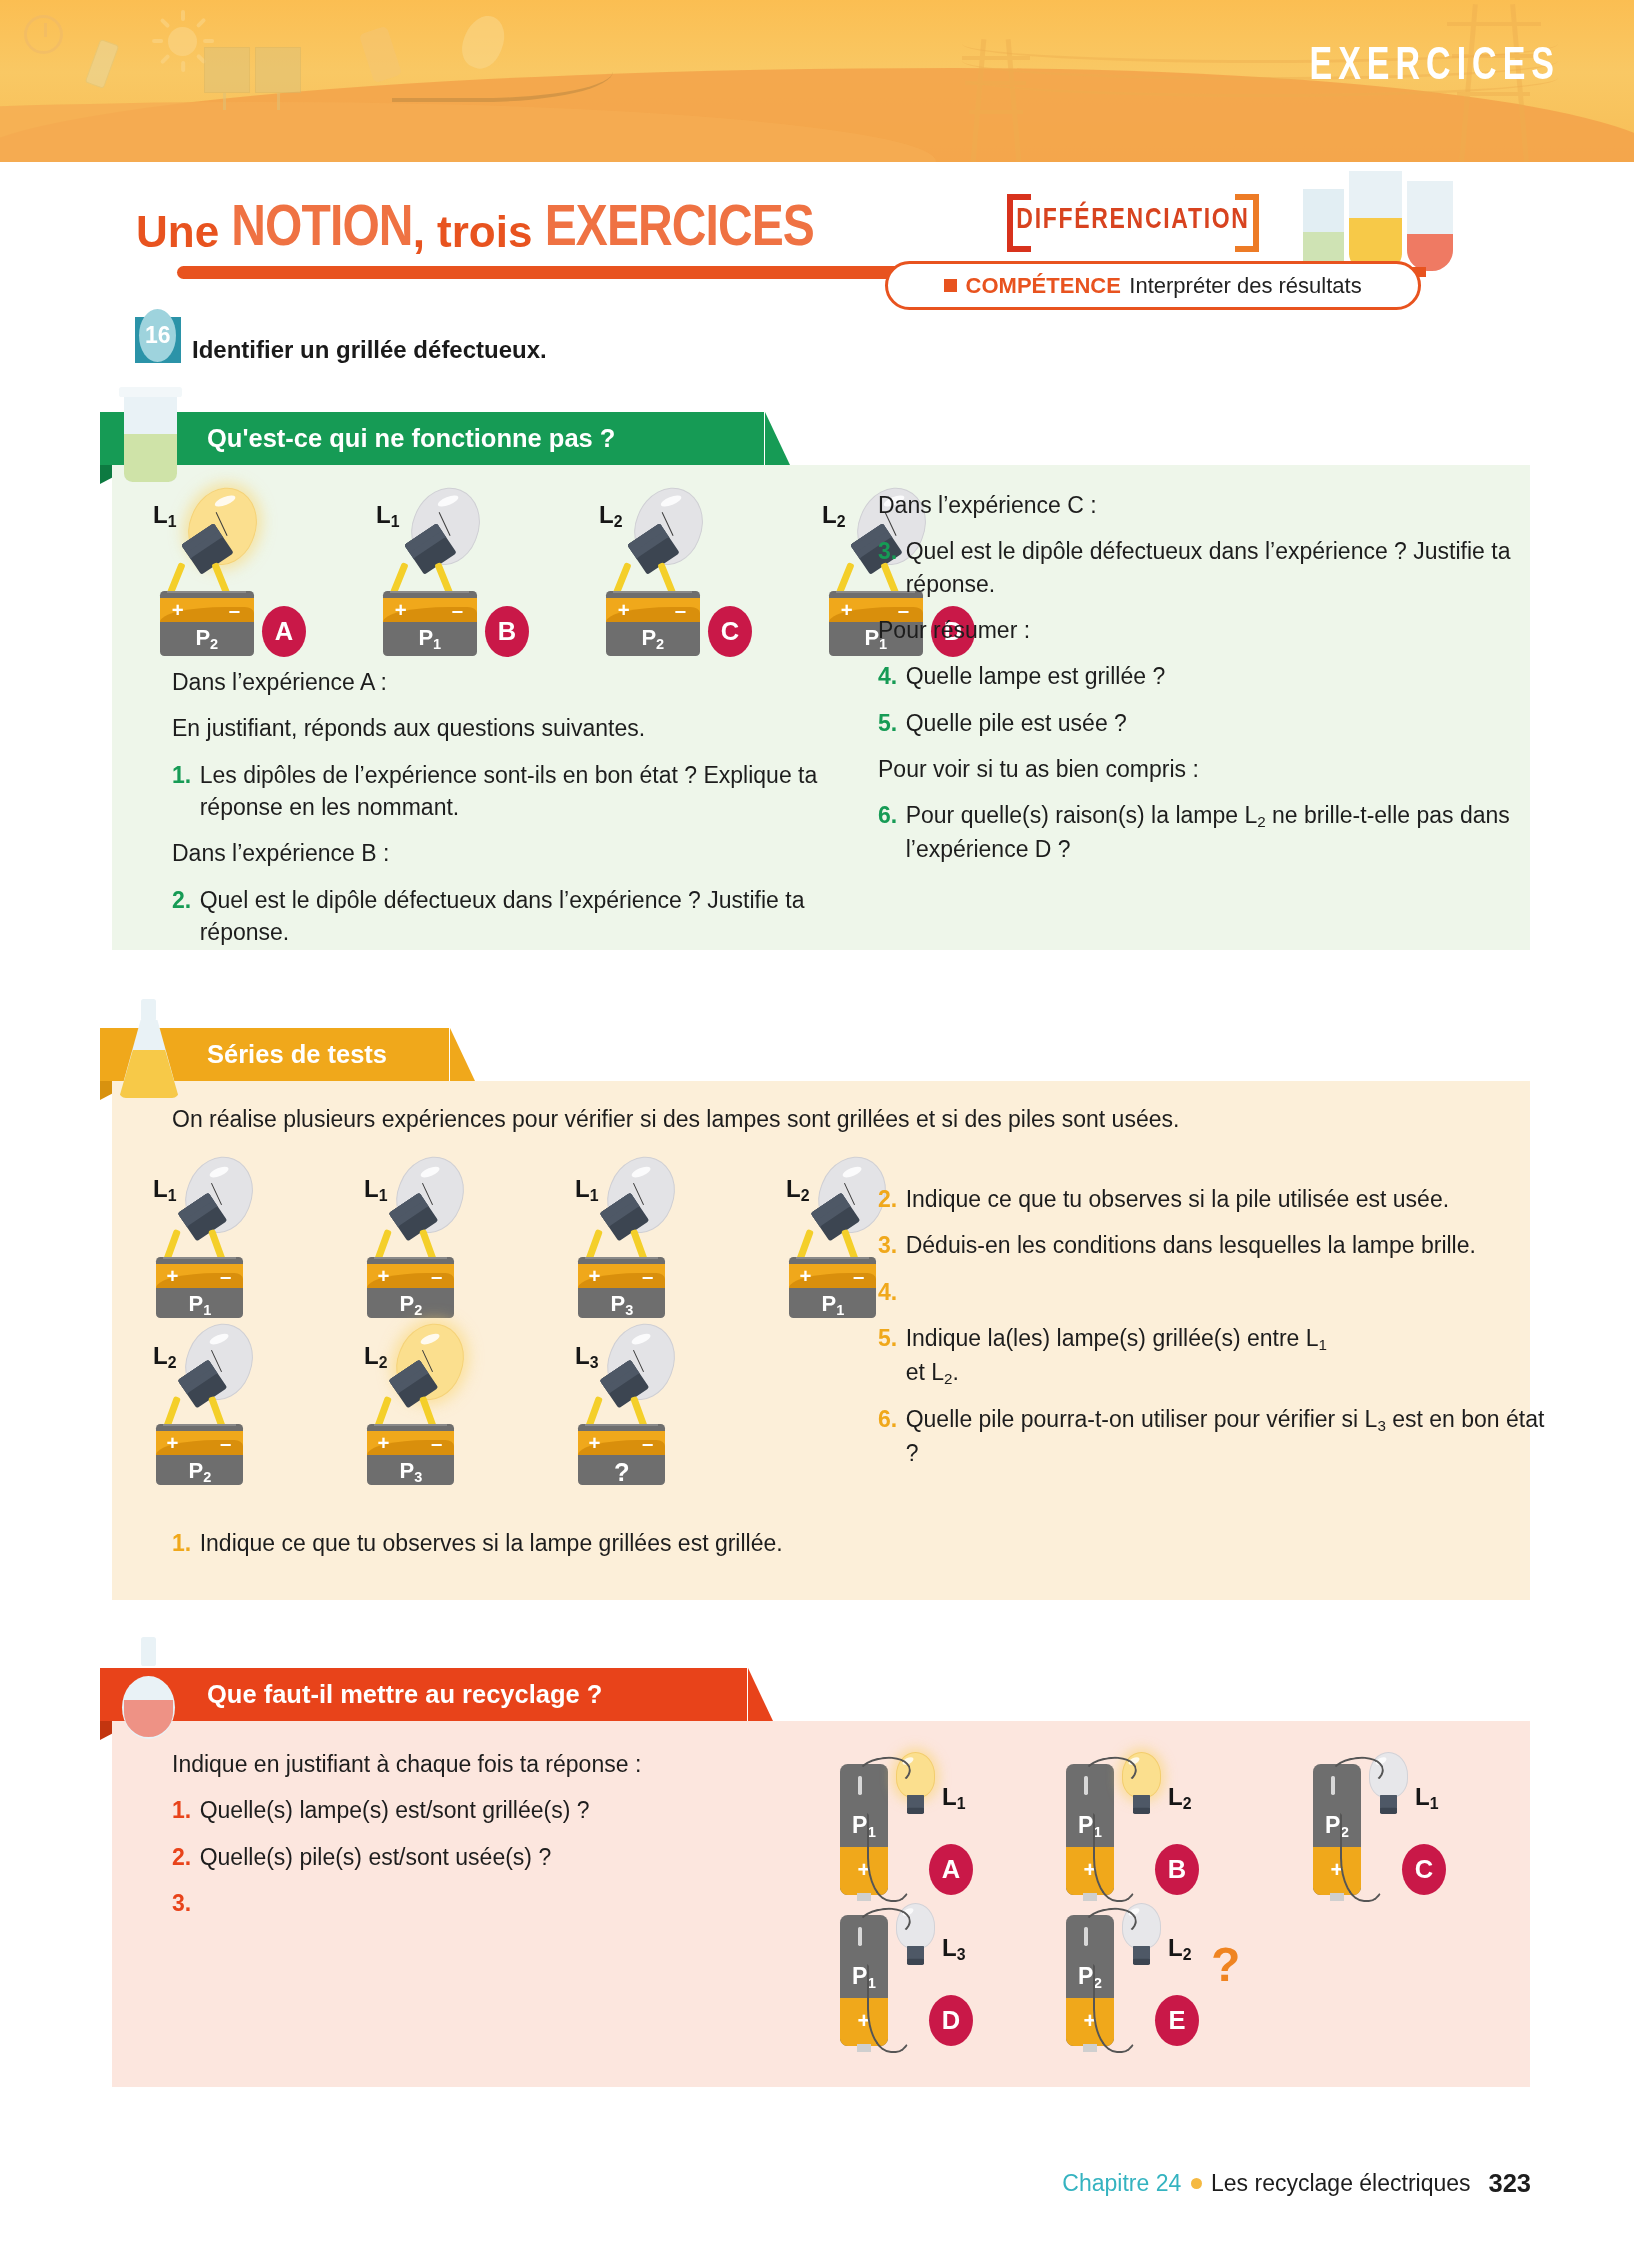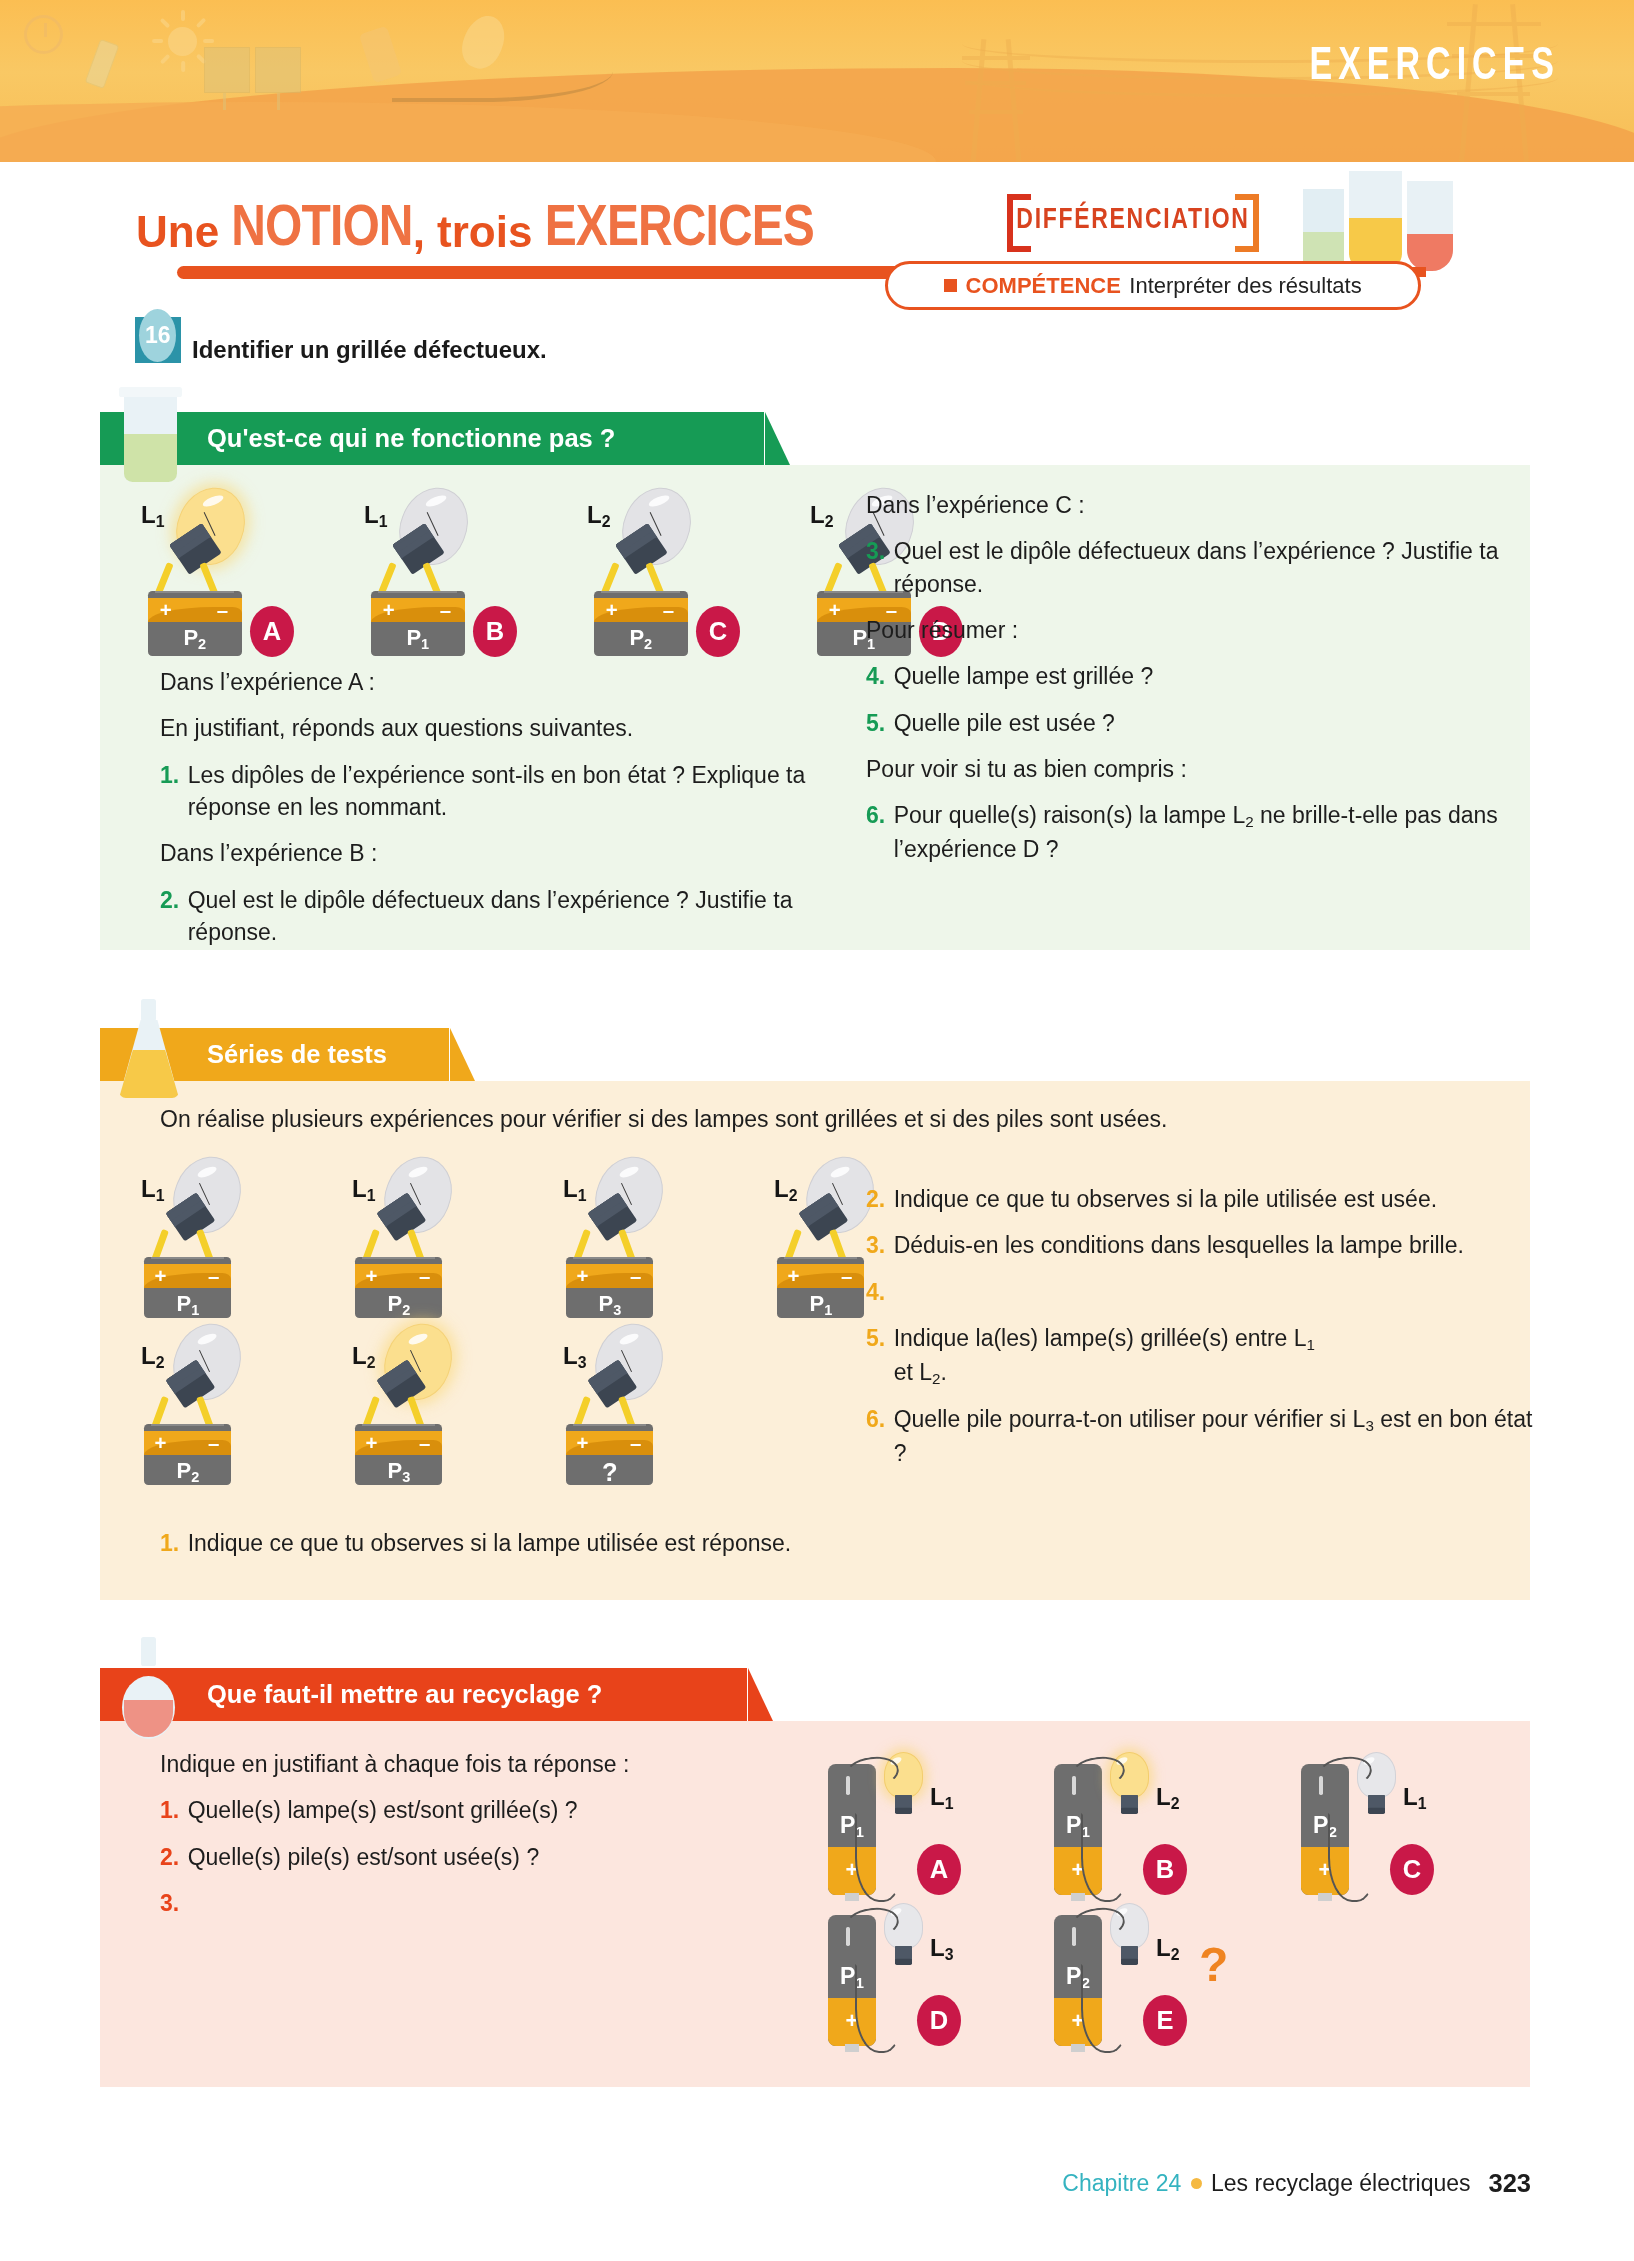--- a/index.html
+++ b/index.html
@@ -86,21 +86,21 @@
                   color:#fff; font-size:23px; font-weight:700; }
   .ex-title { position:absolute; left:192px; top:336px; font-size:24px; font-weight:700; color:#1a1a1a; }
 
   
   .panel { position:absolute; }
   .panel .tab { position:relative; height:53px; display:flex; align-items:center; padding-left:107px;
                 color:#fff; font-size:25.5px; font-weight:700; }
   .panel .tab::after { content:""; position:absolute; right:-25.5px; top:0; border-top:53px solid transparent;
                        border-left:25.5px solid currentColor; }
   .panel .tab-fold { position:absolute; left:0; width:36px; height:19px; }
-  .panel .body { position:relative; }
+  .panel .body { position:relative;margin-left:12px; }
 
   .tab-icon { position:absolute; left:24px; top:-25.5px; width:53px; height:95px; z-index:4; }
   .tab-icon .glass { position:absolute; inset:0; }
 
   
   #p-green { left:100px; top:412px; width:1430px; }
   #p-green .tab { width:664px; background:#169b55; color:#fff; }
   #p-green .tab::after { border-left-color:#169b55; }
   #p-green .tab-fold { top:53px; background:#0d7a41; clip-path: polygon(0 0, 100% 0, 0 100%); }
   #p-green .body { background:#eef6ea; padding:22px 0 34px 0; min-height:485px; }
@@ -564,21 +564,21 @@
               <div class="mi" style="right:12px; top:0.9px; font-size:20.4px;">–</div>
             </div>
             <div class="lbl" style="top:34px; font-size:25.5px;">?</div>
           </div>
         </div>
       </div>
 
       <div style="position:absolute; left:60px; top:446px; width:673px;">
         <div class="qrow">
           <span class="qnum o">1.</span>
-          <span>Indique ce que tu observes si la lampe utilisée est réponse.</span>
+          <span>Indique ce que tu observes si la lampe grillées est grillée.</span>
         </div>
       </div>
 
       <div style="position:absolute; left:766px; top:102px; width:681px;">
         <div class="qrow">
           <span class="qnum o">2.</span>
           <span>Indique ce que tu observes si la pile utilisée est usée.</span>
         </div>
         <div class="qrow">
           <span class="qnum o">3.</span>

